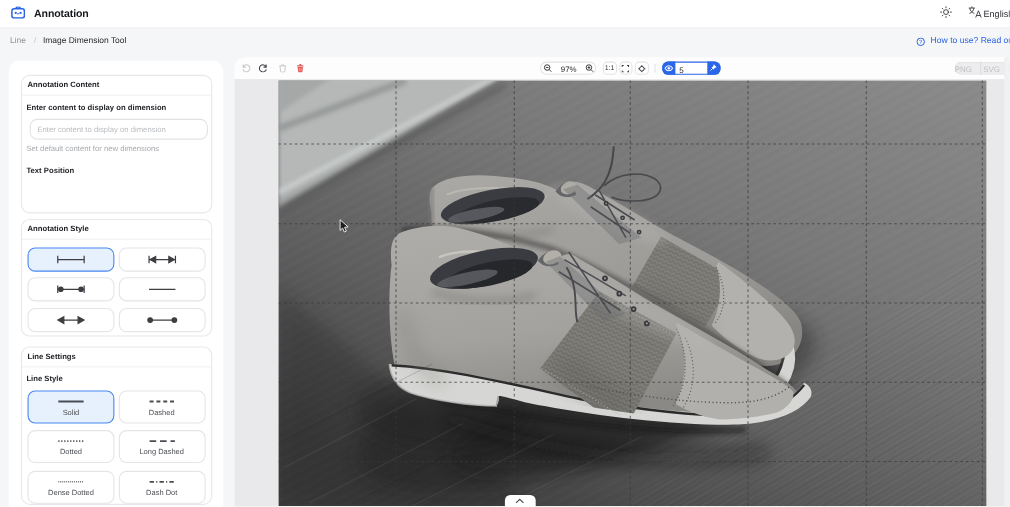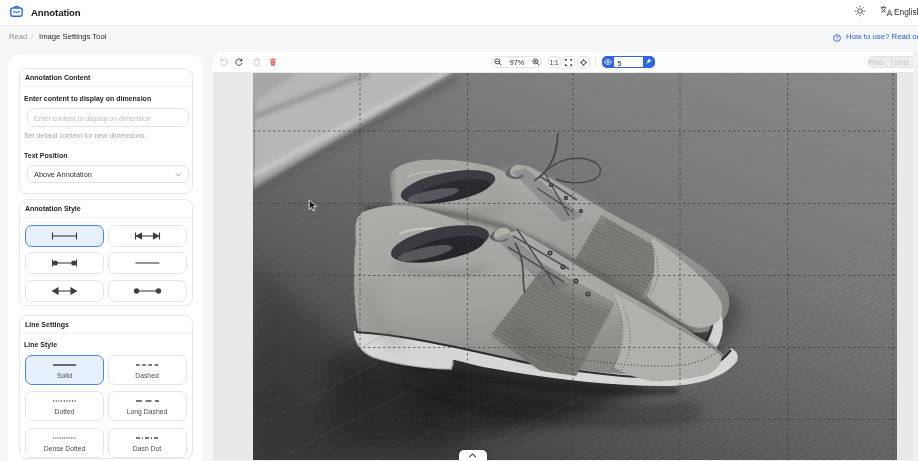--- a/index.html
+++ b/index.html
@@ -60,46 +60,40 @@
     </g>
   </svg>
   <svg class="abs" style="left:880px;top:5px" width="13" height="12" viewBox="0 0 13 12">
     <g stroke="#3e4044" stroke-width="0.85" fill="none" stroke-linejoin="round">
       <path d="M0.7 2.3h5.6M3.5 0.9v1.4M1.7 2.3c0.1 2.3 1.7 4.1 4 4.9M5.3 2.3c-0.1 2.3-1.7 4.1-4 4.9"></path>
       <path d="M7 11 L9.5 4.8 L12 11 M7.8 9.1h3.4"></path>
     </g>
   </svg>
   <div id="eng" class="abs">English</div>
 
-  <div id="bc1" class="abs bc">Read</div>
+  <div id="bc1" class="abs bc">Line</div>
   <div id="bc2" class="abs bc">/</div>
-  <div id="bc3" class="abs bc">Image Settings Tool</div>
+  <div id="bc3" class="abs bc">Image Dimension Tool</div>
   <svg class="abs" style="left:833px;top:34px" width="8" height="8" viewBox="0 0 8 8">
     <circle cx="4" cy="4" r="3.4" fill="none" stroke="#2b63e4" stroke-width="0.9"></circle>
     <text x="4" y="5.9" font-size="5.4" fill="#2b63e4" text-anchor="middle" font-family="Liberation Sans">?</text>
   </svg>
   <div id="howto" class="abs">How to use? Read our guide</div>
 
   <div id="sidebar" class="abs"></div>
 
   <div class="card" style="top:68px;height:126px">
     <div class="cardtitle">Annotation Content</div>
     <div class="carddiv" style="top:17px"></div>
     <div class="lbl" style="top:26px">Enter content to display on dimension</div>
     <div class="inp" style="top:39px">
         <div class="ph">Enter content to display on dimension</div>
       </div>
     <div class="note" style="top:63px">Set default content for new dimensions</div>
     <div class="lbl" style="top:83px">Text Position</div>
-    <div class="sel" style="top:96px">
-        <div class="seltxt">Above Annotation</div>
-      <svg style="position:absolute;right:6px;top:5.5px" width="7" height="6" viewBox="0 0 7 6">
-          <path d="M1 1.5 L3.5 4 L6 1.5" fill="none" stroke="#9a9da2" stroke-width="1"></path>
-        </svg>
-    </div>
   </div>
 
   <div class="card" style="top:199px;height:107px">
     <div class="cardtitle">Annotation Style</div>
     <div class="carddiv" style="top:17px"></div>
     <div class="btn sel2" style="left:5px;top:25px"><svg width="77" height="20" viewBox="0 0 77 20">
           <g stroke="#3c3e42" stroke-width="1.1">
             <path d="M26.5 10h24"></path>
             <path d="M26.5 6.6v6.8M50.5 6.6v6.8"></path>
           </g>

